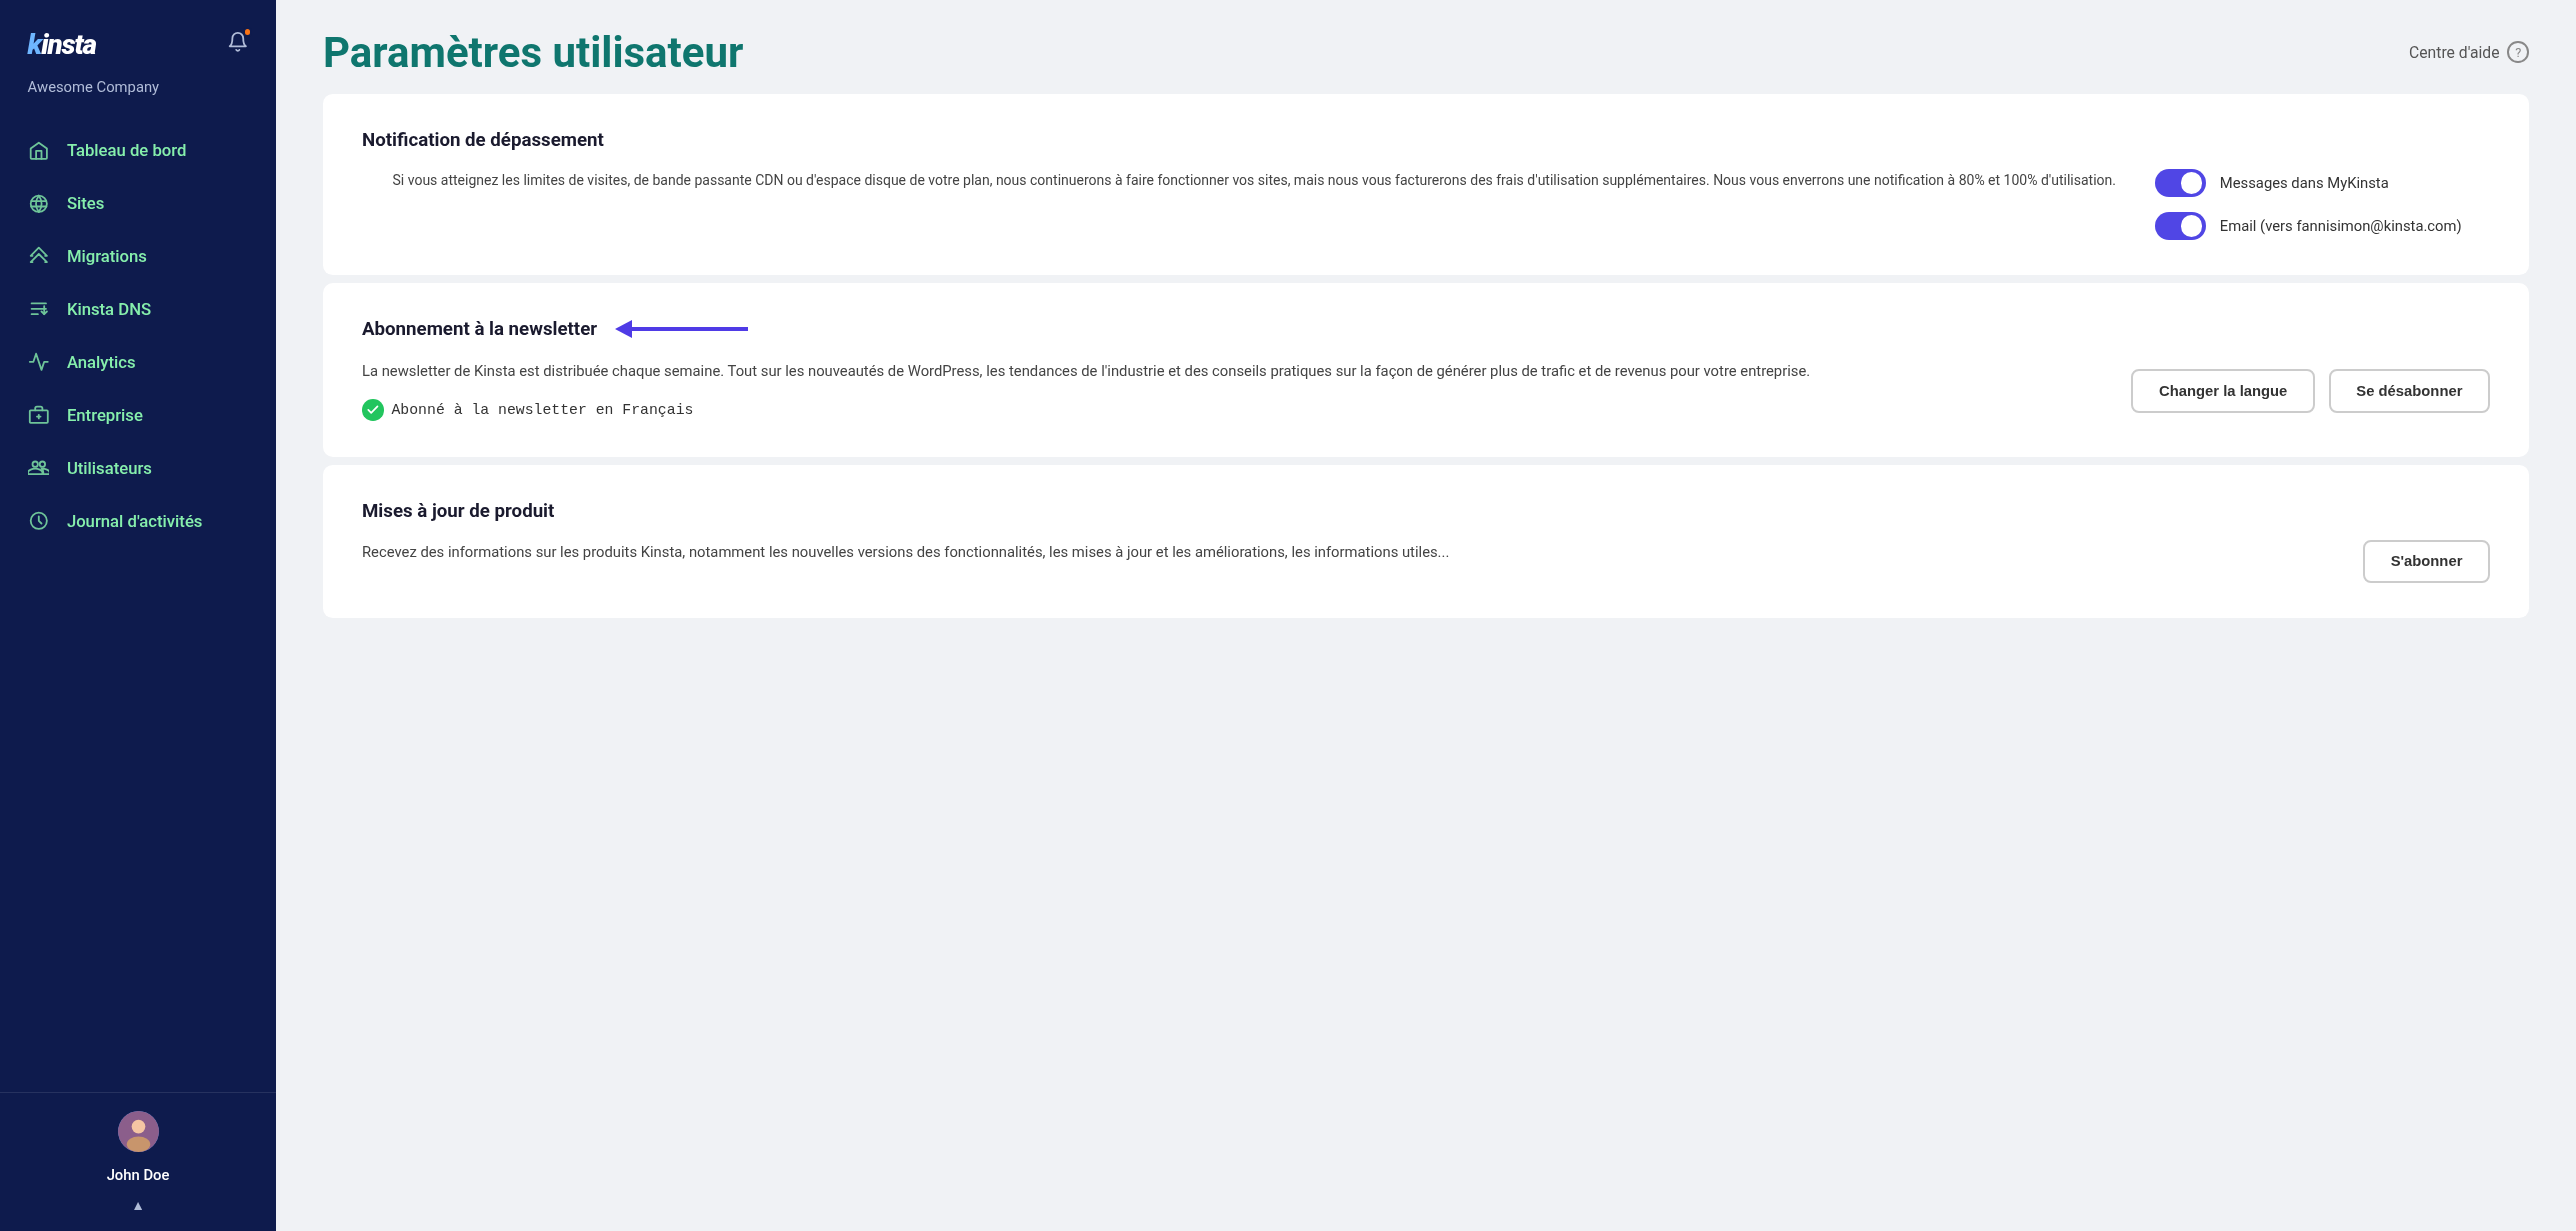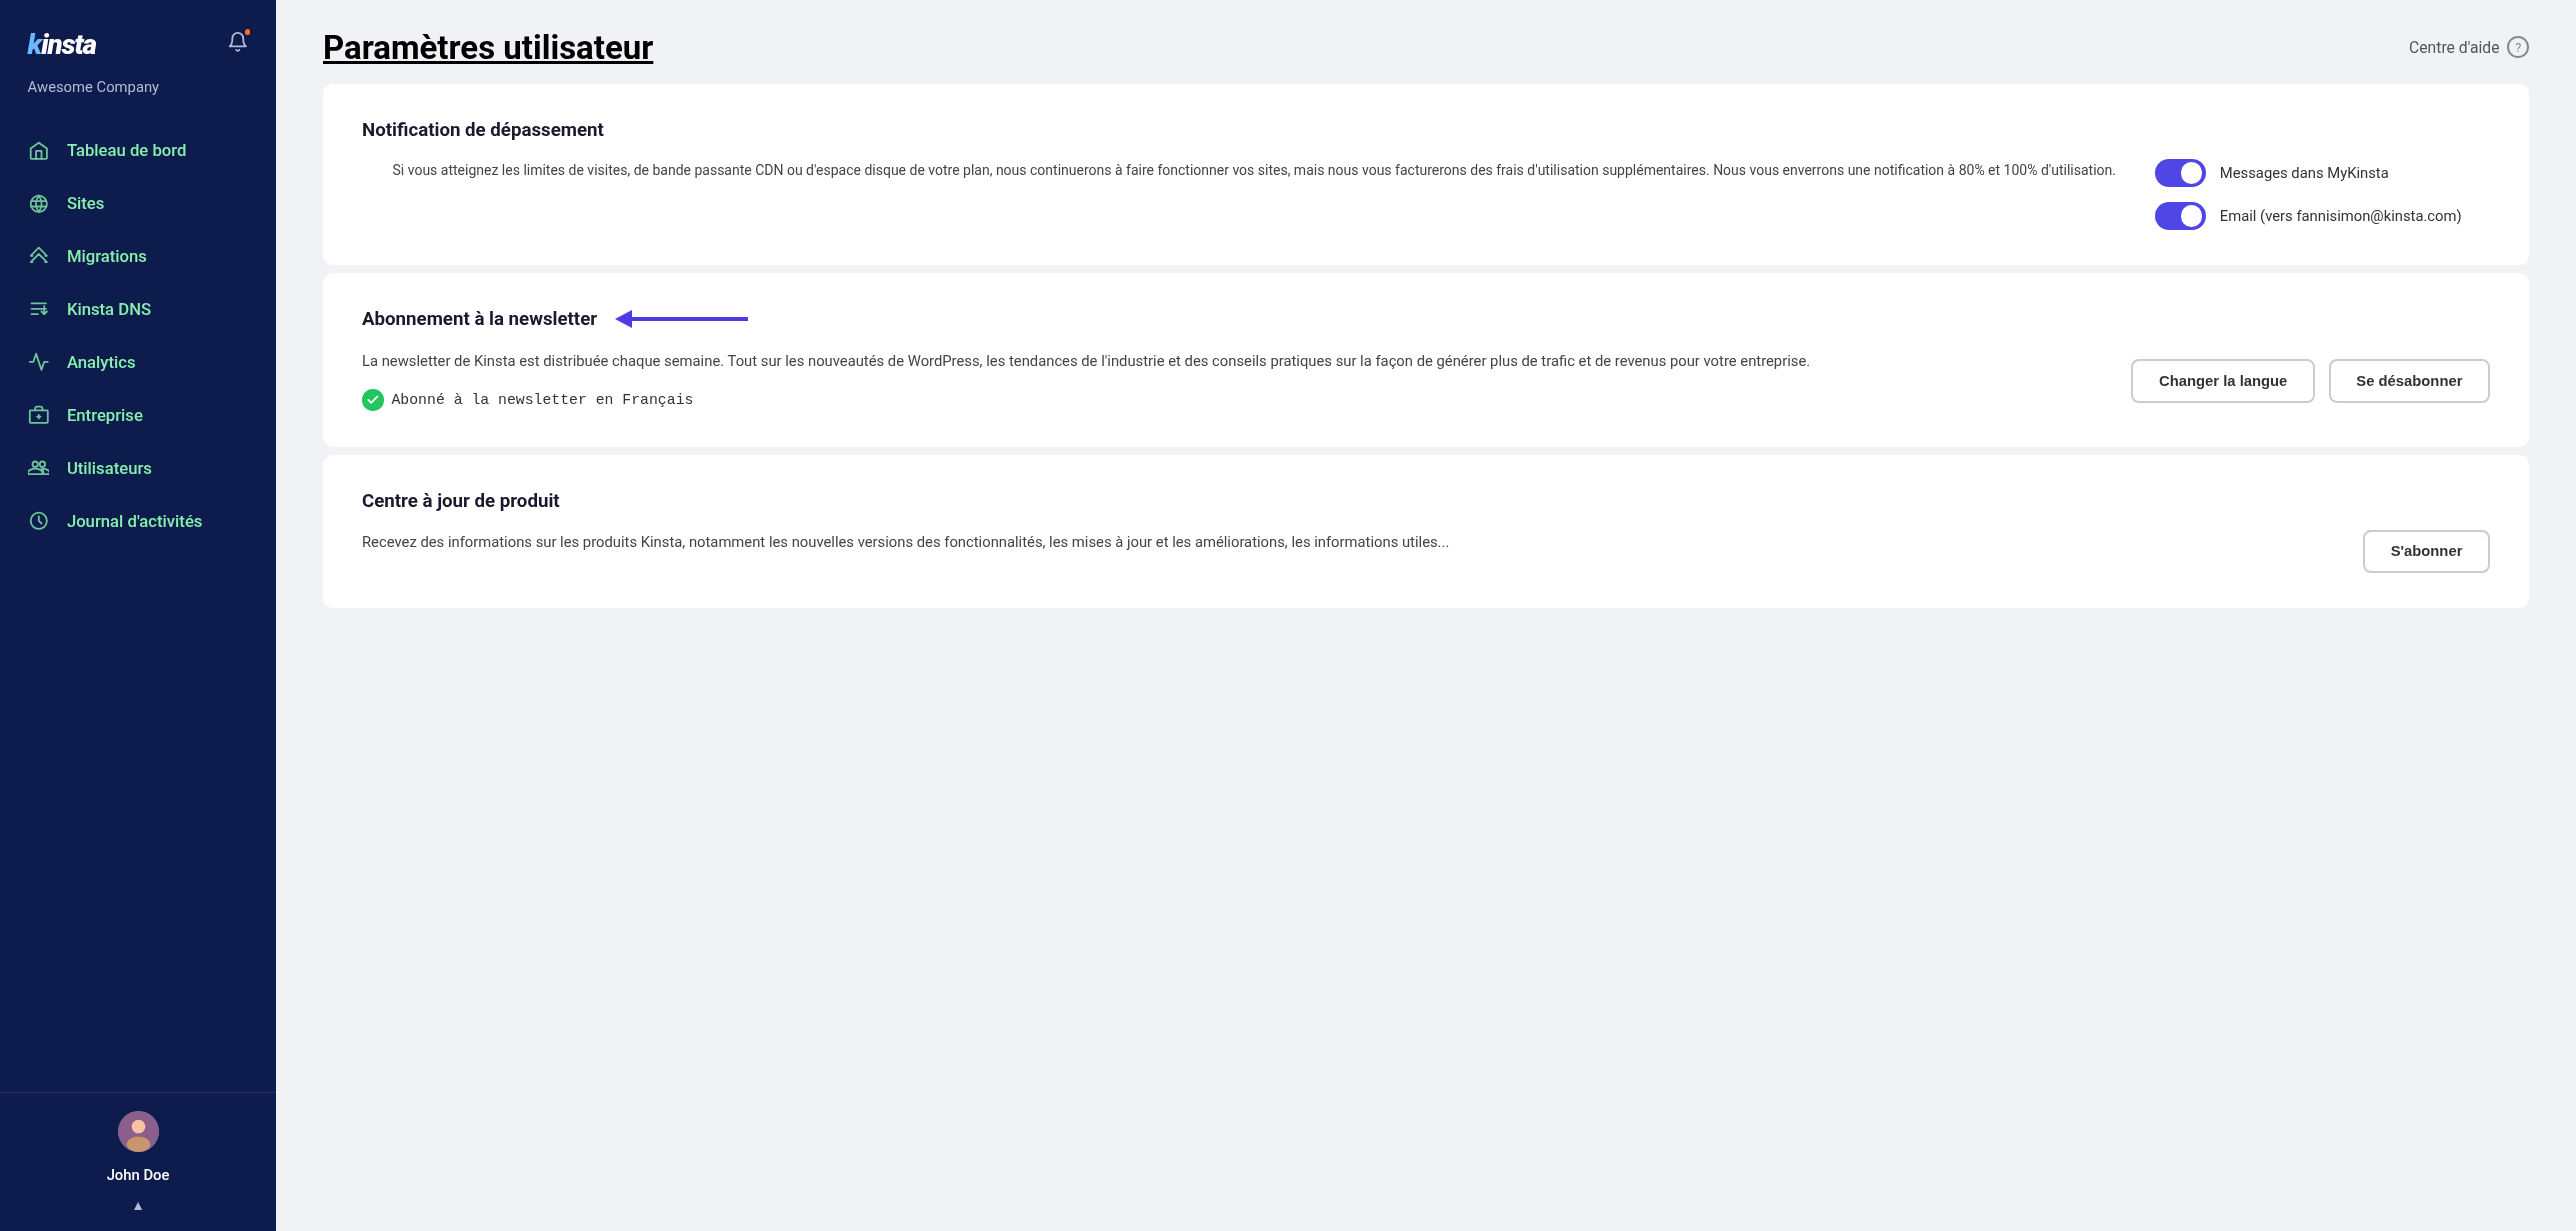--- a/index.html
+++ b/index.html
@@ -94,24 +94,23 @@
       background: #f0f2f5;
     }
     .top-bar {
       display: flex;
       align-items: center;
       justify-content: space-between;
       padding: 27.6px 47px 17.7px 47px;
       background: #f0f2f5;
     }
     .page-title {
-      font-size: 33px;
+      font-size: 42px;
       font-weight: 700;
-      color: #000000;
-      text-decoration: underline;
+      color: #0f766e;
     }
     .help-center {
       display: flex;
       align-items: center;
       gap: 7.9px;
       color: #555;
       font-size: 15.7px;
       cursor: pointer;
     }
     .help-circle {
@@ -394,21 +393,21 @@
           </div>
         </div>
         <div class="newsletter-actions">
           <button class="btn-outline">Changer la langue</button>
           <button class="btn-outline">Se désabonner</button>
         </div>
       </div>
     </div>
 
     <div class="product-card">
-      <div class="card-title">Centre à jour de produit</div>
+      <div class="card-title">Mises à jour de produit</div>
       <div class="product-body">
         <p class="product-text">Recevez des informations sur les produits Kinsta, notamment les nouvelles versions des fonctionnalités, les mises à jour et les améliorations, les informations utiles...</p>
         <div class="product-actions">
           <button class="btn-outline">S'abonner</button>
         </div>
       </div>
     </div>
 
   </div>
 </main>

